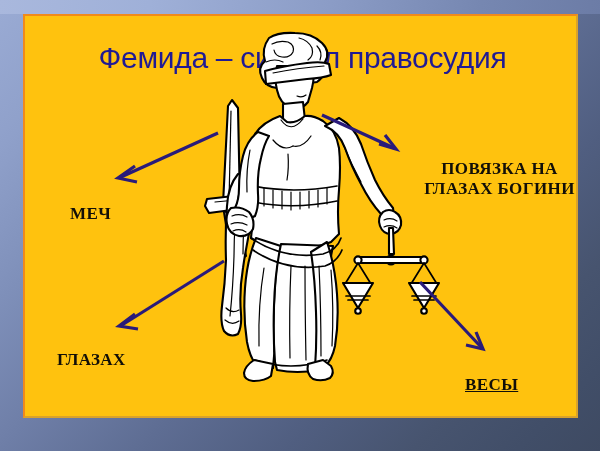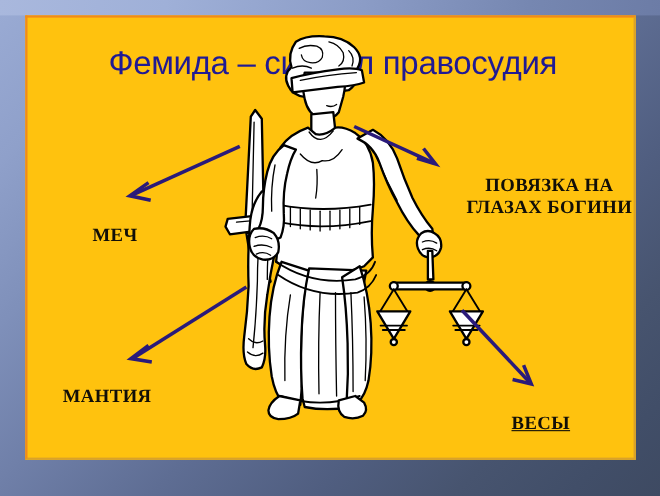--- a/index.html
+++ b/index.html
@@ -72,21 +72,21 @@
   .label {
     position: absolute;
     color: #120f08;
     font-family: "Liberation Serif", serif;
     font-weight: bold;
     font-size: 17px;
     letter-spacing: 0.4px;
     white-space: nowrap;
     line-height: 1.18;
   }
-  #label-sword  { left: 59px;  top: 188px; }
+  #label-sword  { left: 45px;  top: 188px; }
   #label-mantle { left: 32px;  top: 334px; }
   #label-scales { left: 440px; top: 359px; text-decoration: underline; }
   #label-blindfold {
     left: 372px;
     top: 143px;
     width: 205px;
     text-align: center;
     white-space: normal;
   }
 
@@ -292,21 +292,21 @@
       </g>
 
       <g>
         <path class="arrow-line" d="M395,266 L456,331"></path>
         <path class="arrow-head" d="M441,329 L458,333 L451,316"></path>
       </g>
     </svg>
 
     <div class="label" id="label-sword">МЕЧ</div>
 
-    <div class="label" id="label-mantle">МАНТИЯ</div>
+    <div class="label" id="label-mantle">ГЛАЗАХ</div>
 
     <div class="label" id="label-scales">ВЕСЫ</div>
 
     <div class="label" id="label-blindfold">
       <div>ПОВЯЗКА НА</div>
       <div>ГЛАЗАХ БОГИНИ</div>
     </div>
 
   </div>
 </div>

